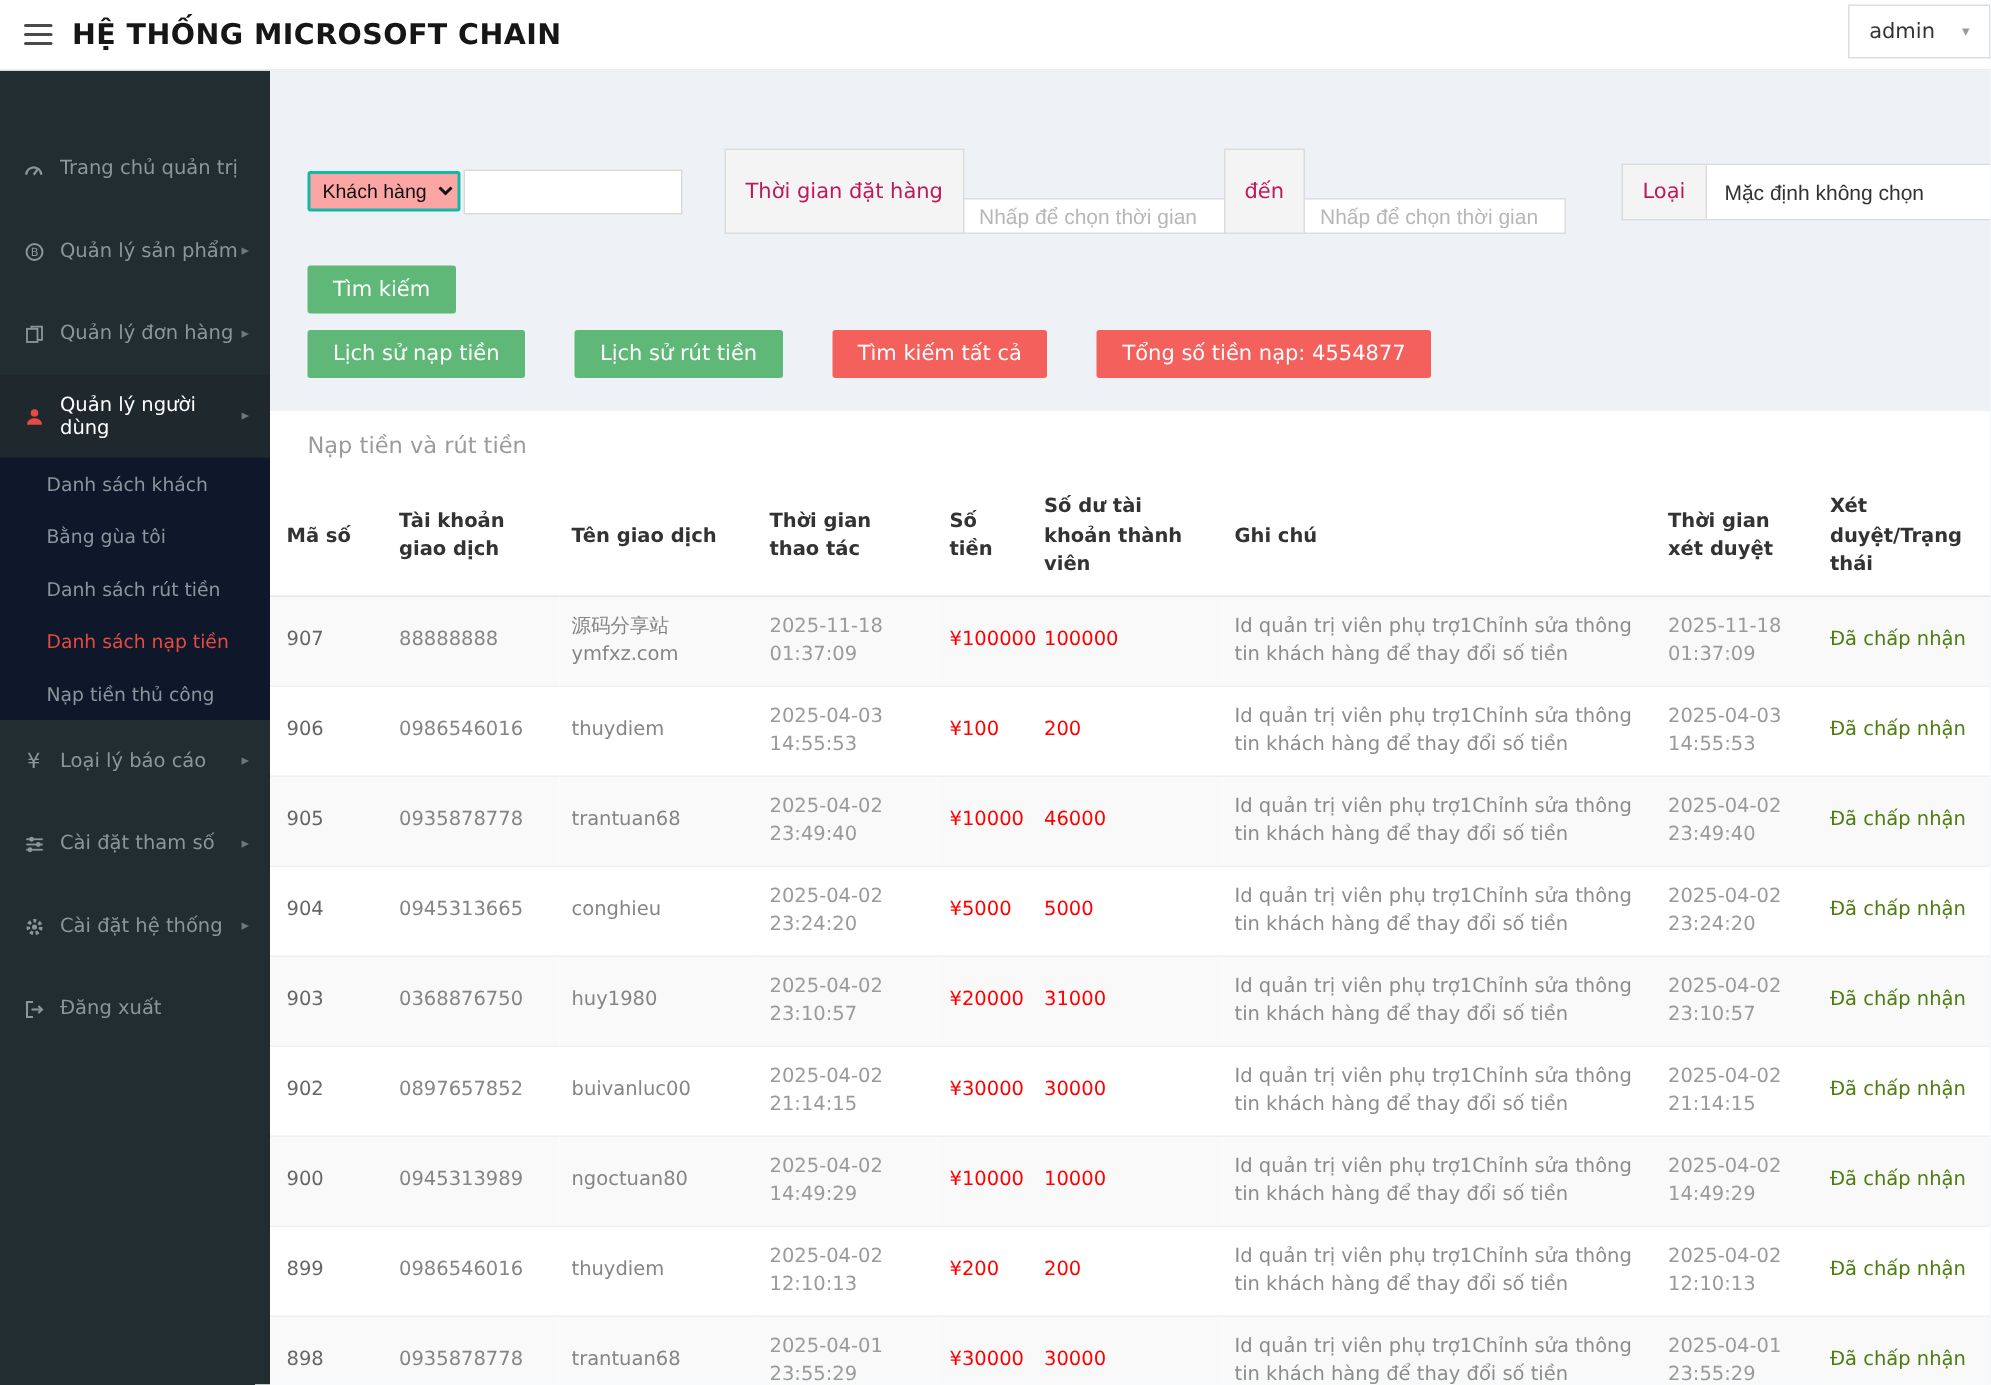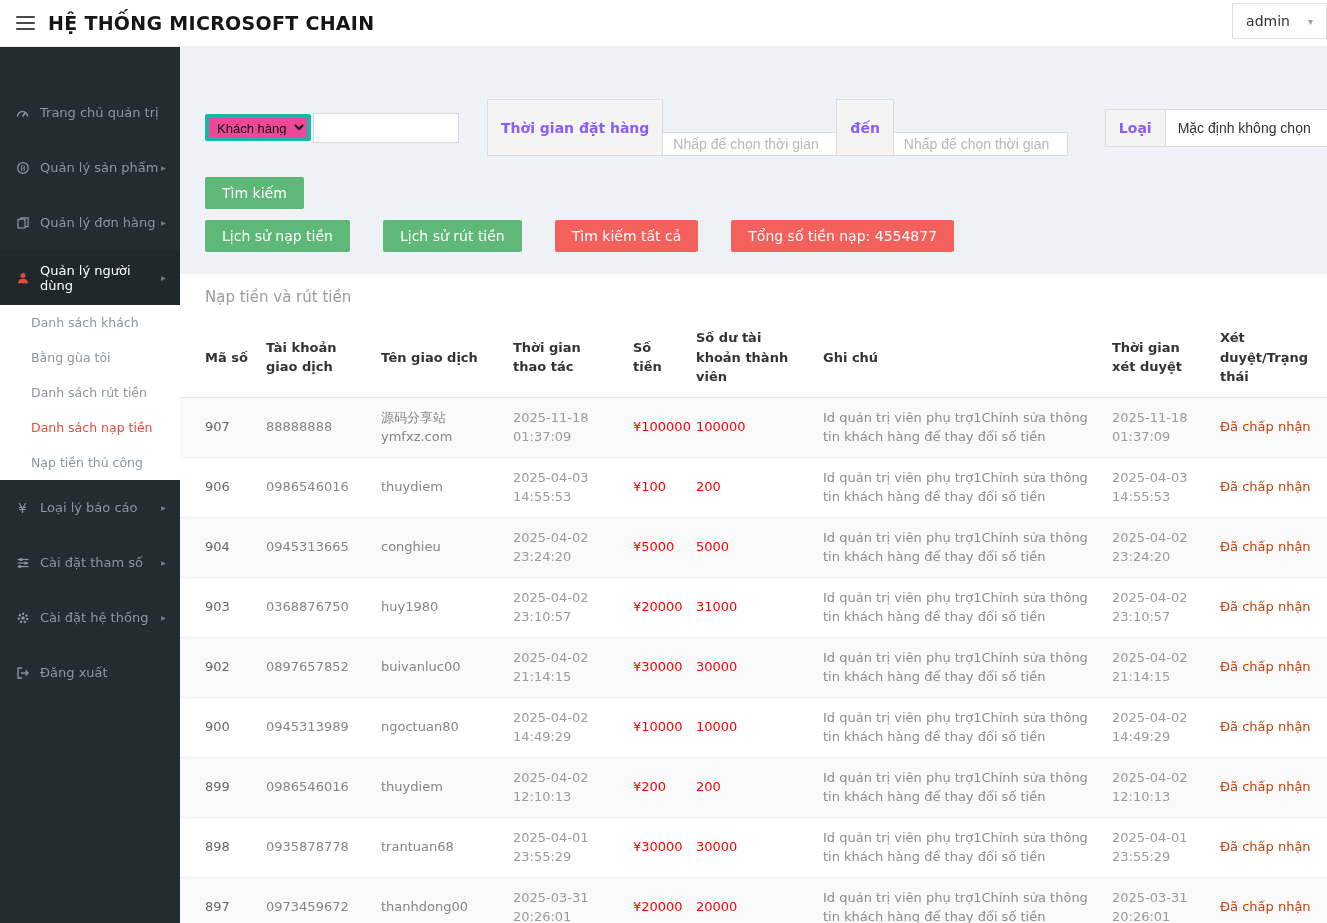--- a/index.html
+++ b/index.html
@@ -33,45 +33,45 @@
   }
   .side-item {
     display:flex; align-items:center; height:55px; padding:0 14px;
     color:#8a969c; font-size:13px; cursor:pointer;
   }
   .side-item .icon { width:17px; height:15px; margin-right:9px; display:flex; align-items:center; justify-content:center; flex:0 0 17px; }
   .side-item .icon svg { display:block; }
   .side-item .arrow { margin-left:auto; font-size:10px; color:#6c787e; }
   .side-item.active { color:#fff; background:#1e282d; }
   .side-item.active .icon { color:#e64b42; }
-  .submenu { background:#ffffff; }
+  .submenu { background:#0f172a; }
   .sub-item {
     height:35px; display:flex; align-items:center;
     padding:0 14px 0 31px; font-size:12.5px; color:#8a969c; cursor:pointer;
   }
   .sub-item.active { color:#e64b42; }
   .yen-glyph { font-size:14px; line-height:1; }
 
   
   .main { position:absolute; left:180px; top:47px; right:0; bottom:0; background:#eef1f5; overflow:hidden; }
   .filters { padding:52px 0 0 25px; }
   .frow { display:flex; align-items:center; }
 
   select.customer {
-    height:27px; font-size:13px; border:4px solid #14b8a6; border-radius:2px;
-    background:#ec4899; padding:2px 4px; color:#111; outline:none;
+    height:27px; font-size:13px; border:2px solid #14b8a6; border-radius:2px;
+    background:#fca5a5; padding:2px 4px; color:#111; outline:none;
   }
   input.keyword {
     height:30px; width:146px; margin-left:2px; border:1px solid #d8d8d8;
     background:#fff; padding:0 9px; font-size:14px; color:#333; outline:none;
   }
   .igroup { display:flex; align-items:stretch; margin-left:28px; }
   .igroup .addon {
-    background:#f4f4f4; border:1px solid #dcdcdc; color:#8b5cf6;
-    font-size:14px; padding:0 13px; display:flex; align-items:center; white-space:nowrap;font-weight:bold;
+    background:#f4f4f4; border:1px solid #dcdcdc; color:#be185d;
+    font-size:14px; padding:0 13px; display:flex; align-items:center; white-space:nowrap;
   }
   .igroup input {
     width:175px; border:1px solid #dcdcdc; margin-left:-1px;
     padding:0 10px; font-size:14px; color:#333; background:#fff; outline:none; height:24px;margin-top:33px;
   }
   .igroup input::placeholder { color:#b7b7b7; }
   .igroup .addon + input, .igroup input + .addon { margin-left:-1px; }
   .igroup.type-group { margin-left:37px; }
   select.type {
     width:212px; height:38px; margin-left:-1px; border:1px solid #dcdcdc;
@@ -90,35 +90,35 @@
   
   .panel { margin-top:22px; background:#fff; min-height:700px; }
   .panel-title { padding:14px 25px 12px 25px; font-size:15px; color:#9b9b9b; }
   table { width:100%; border-collapse:collapse; table-layout:fixed; font-size:13px; }
   thead th {
     text-align:left; font-weight:bold; color:#333; line-height:1.5;
     padding:10px 8px; border-bottom:1px solid #e6e6e6; vertical-align:middle;
   }
   tbody td { padding:10px 8px; line-height:1.5; vertical-align:middle; border-bottom:1px solid #f0f0f0; }
   tbody tr:nth-child(odd) { background:#f9f9f9; }
-  th.c1, td.c1 { width:78px; padding-left:25px; }
+  th.c1, td.c1 { width:78px; padding-left:11px; }
   th.c2, td.c2 { width:115px; }
   th.c3, td.c3 { width:132px; }
   th.c4, td.c4 { width:120px; }
   th.c5, td.c5 { width:63px; }
   th.c6, td.c6 { width:127px; }
   th.c7, td.c7 { width:289px; }
   th.c8, td.c8 { width:108px; }
   th.c9, td.c9 { width:auto; }
   td.c1 { color:#666; }
   td.c2, td.c3 { color:#858585; }
   td.c4, td.c8 { color:#9a9a9a; }
   td.c5, td.c6 { color:#ff0000; }
   td.c7 { color:#8c8c8c; }
-  td.c9 { color:#c2410c; }
+  td.c9 { color:#4d7c0f; }
 </style>
 </head>
 <body>
 
 <header class="topbar">
   <div class="hamburger">
     <span></span>
       <span></span>
       <span></span>
   </div>
@@ -307,20 +307,31 @@
           <td class="c2">0986546016</td>
           <td class="c3">thuydiem</td>
           <td class="c4">2025-04-03 14:55:53</td>
           <td class="c5">¥100</td>
           <td class="c6">200</td>
           <td class="c7">Id quản trị viên phụ trợ1Chỉnh sửa thông tin khách hàng để thay đổi số tiền</td>
           <td class="c8">2025-04-03 14:55:53</td>
           <td class="c9">Đã chấp nhận</td>
         </tr>
         <tr>
+          <td class="c1">905</td>
+          <td class="c2">0935878778</td>
+          <td class="c3">trantuan68</td>
+          <td class="c4">2025-04-02 23:49:40</td>
+          <td class="c5">¥10000</td>
+          <td class="c6">46000</td>
+          <td class="c7">Id quản trị viên phụ trợ1Chỉnh sửa thông tin khách hàng để thay đổi số tiền</td>
+          <td class="c8">2025-04-02 23:49:40</td>
+          <td class="c9">Đã chấp nhận</td>
+        </tr>
+        <tr>
           <td class="c1">904</td>
           <td class="c2">0945313665</td>
           <td class="c3">conghieu</td>
           <td class="c4">2025-04-02 23:24:20</td>
           <td class="c5">¥5000</td>
           <td class="c6">5000</td>
           <td class="c7">Id quản trị viên phụ trợ1Chỉnh sửa thông tin khách hàng để thay đổi số tiền</td>
           <td class="c8">2025-04-02 23:24:20</td>
           <td class="c9">Đã chấp nhận</td>
         </tr>

